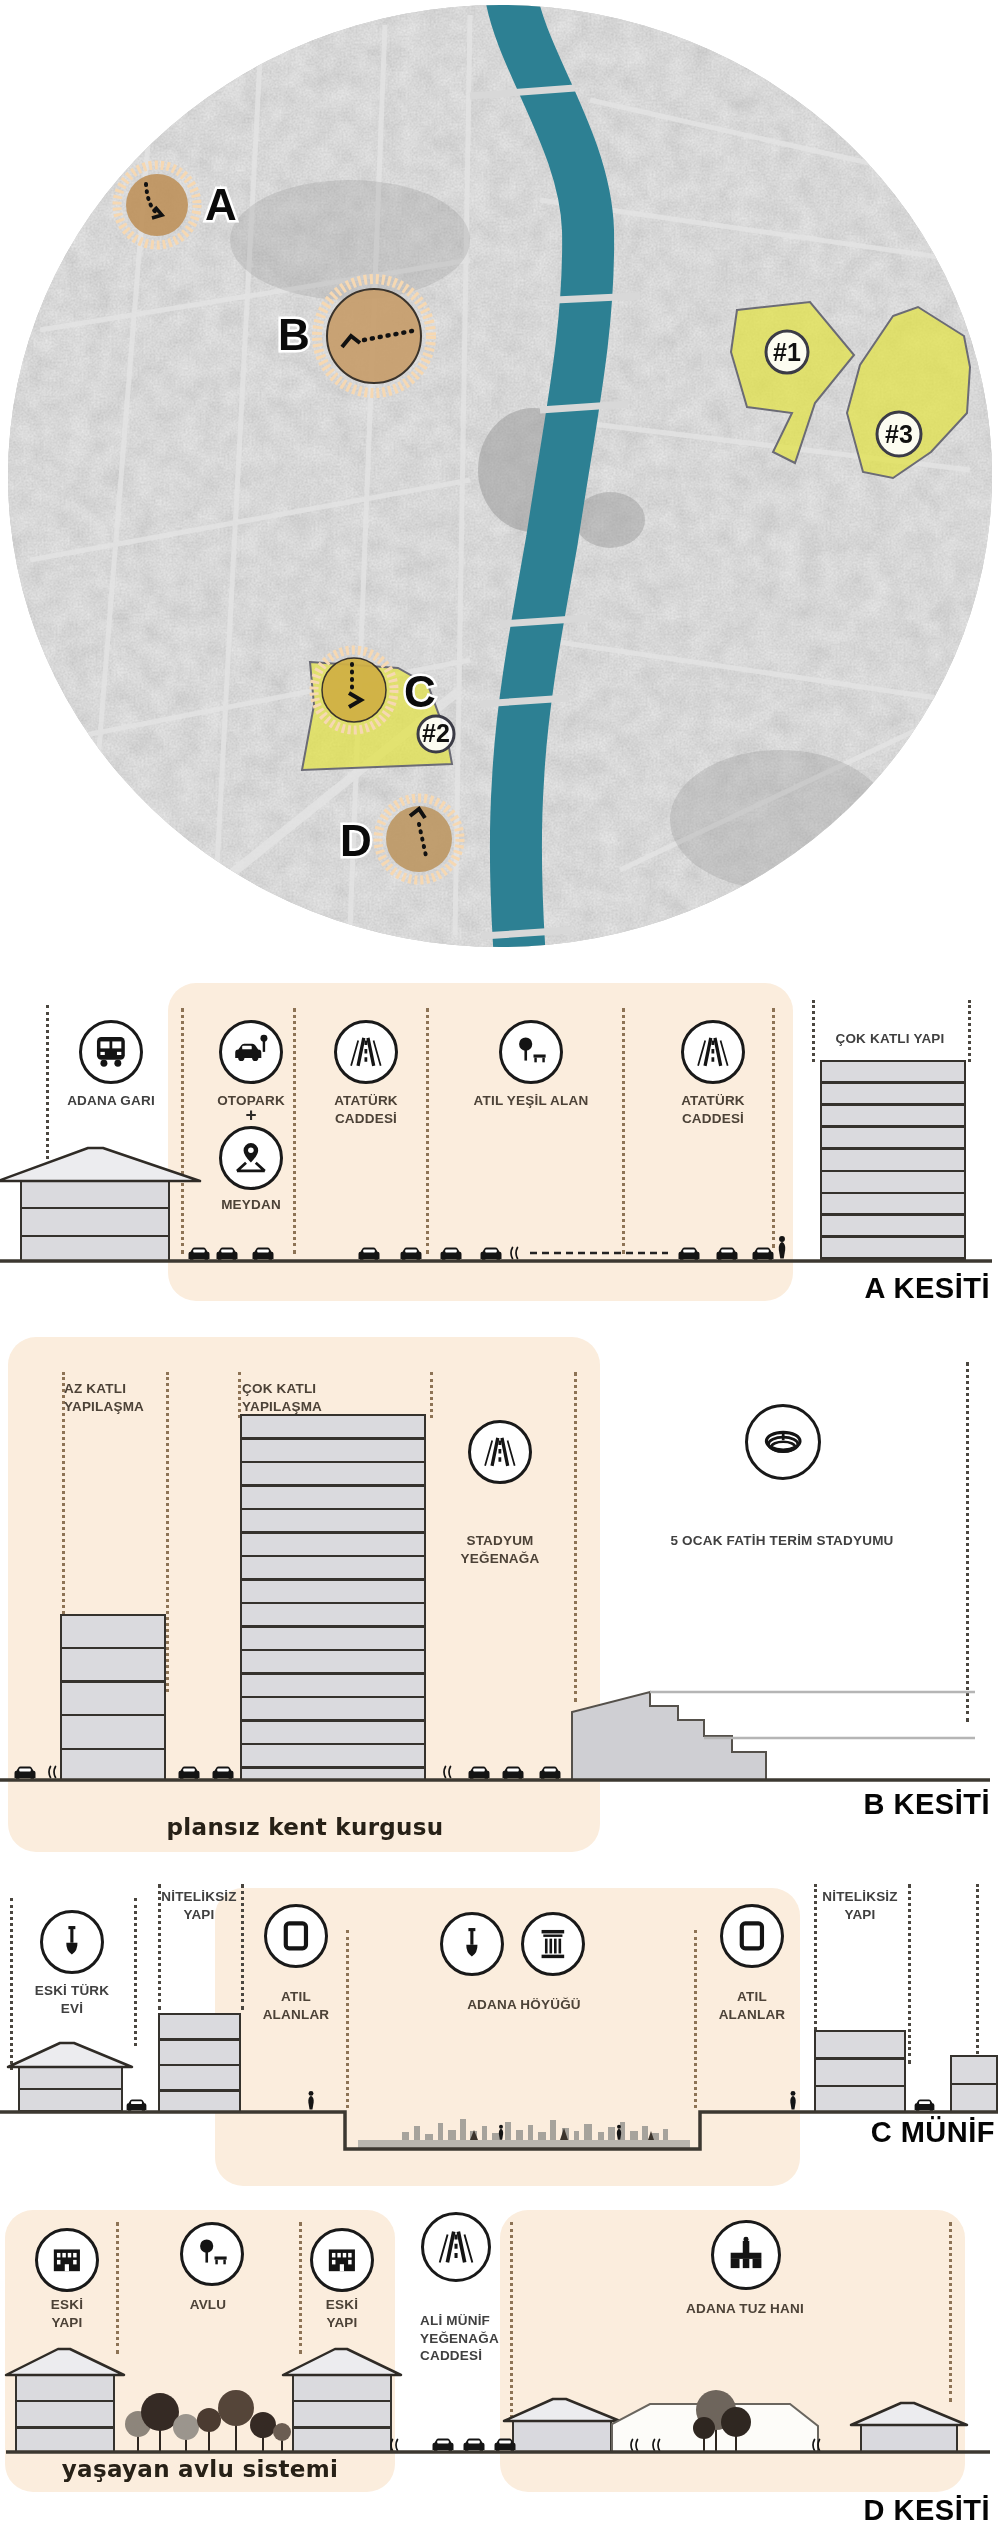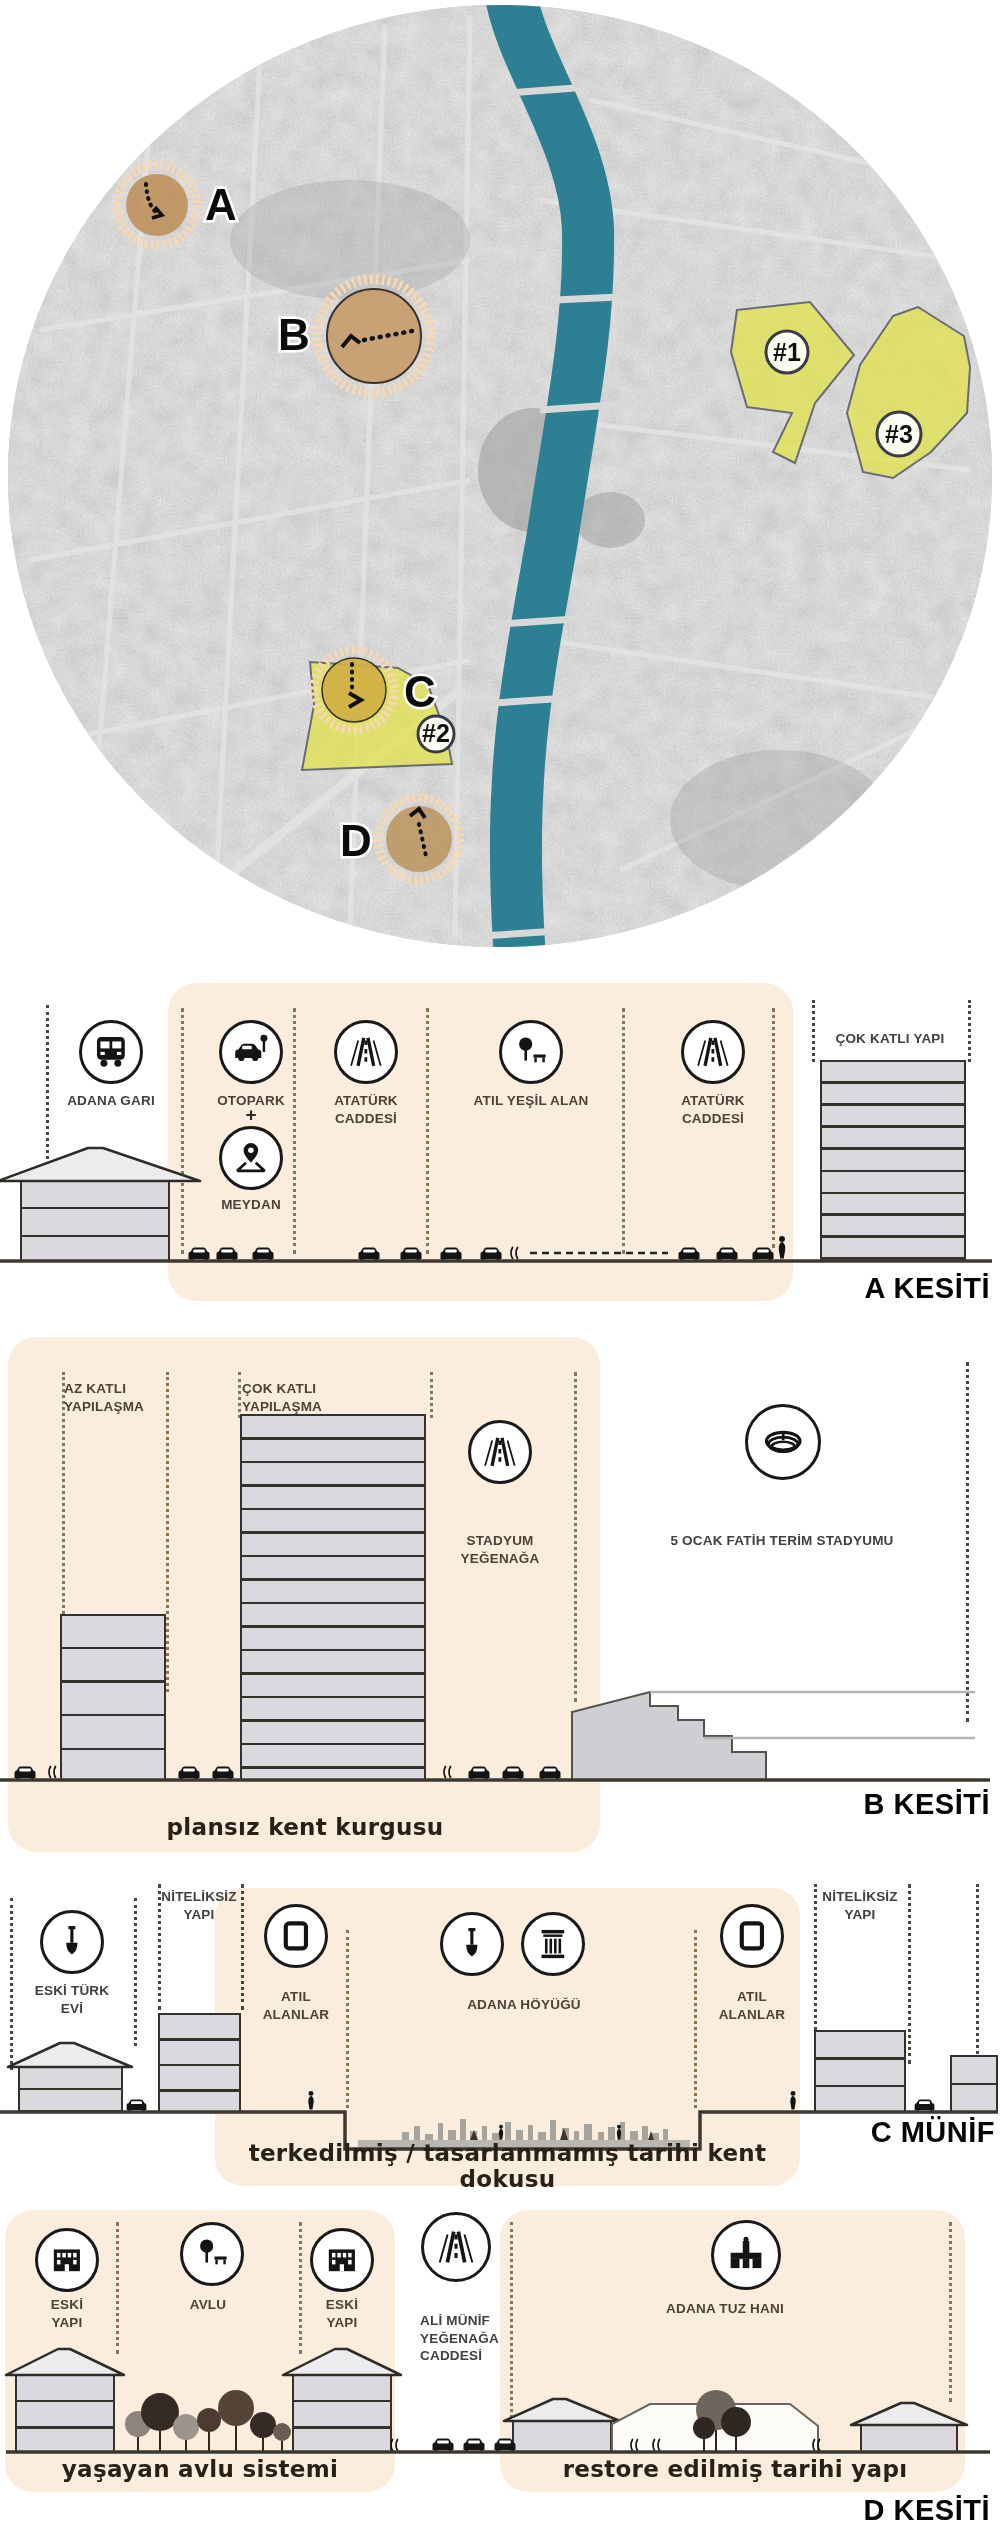--- a/index.html
+++ b/index.html
@@ -378,21 +378,20 @@
     <use href="#sym-person" x="615" y="2124" width="8" height="17"></use>
     <g>
       <use href="#sym-car" x="124" y="2096" width="25" height="16"></use>
         <use href="#sym-car" x="912" y="2096" width="25" height="16"></use>
       <use href="#sym-person" x="306" y="2090" width="10" height="21"></use>
         <use href="#sym-person" x="788" y="2090" width="10" height="21"></use>
     </g>
     <path d="M0,2112 H345 V2149 H700 V2112 H998" fill="none" stroke="#3c3831" stroke-width="3.5"></path>
   </svg>
 
-  <div class="caption" style="left:235px;top:2140px;width:545px">terkedilmiş / tasarlanmamış tarihi kent dokusu</div>
   <div class="stitle" style="left:820px;top:2116px;width:175px">C MÜNİF</div>
 
   <div class="panel" style="left:5px;top:2210px;width:390px;height:282px"></div>
   <div class="panel" style="left:500px;top:2210px;width:465px;height:282px"></div>
 
   <div class="dotl" style="left:116px;top:2222px;height:132px"></div>
   <div class="dotl" style="left:299px;top:2222px;height:132px"></div>
   <div class="dotl" style="left:510px;top:2222px;height:196px"></div>
   <div class="dotl" style="left:949px;top:2222px;height:180px"></div>
 
@@ -453,21 +452,21 @@
         <rect x="4" y="14" width="4.6" height="4.8" fill="#141414"></rect>
         <rect x="15.4" y="14" width="4.6" height="4.8" fill="#141414"></rect>
         <rect x="10.3" y="14" width="3.4" height="4.8" fill="#141414"></rect>
       </svg>
   </div>
 
   <div class="lbl" style="left:40px;top:2296px;width:54px">ESKİ YAPI</div>
   <div class="lbl" style="left:178px;top:2296px;width:60px">AVLU</div>
   <div class="lbl" style="left:315px;top:2296px;width:54px">ESKİ YAPI</div>
   <div class="lbl dark left" style="left:420px;top:2312px;width:92px">ALİ MÜNİF YEĞENAĞA CADDESİ</div>
-  <div class="lbl" style="left:625px;top:2300px;width:200px">ADANA TUZ HANI</div>
+  <div class="lbl" style="left:645px;top:2300px;width:200px">ADANA TUZ HANI</div>
 
   <svg class="olay" style="top:2190px" width="1000" height="346" viewBox="0 2190 1000 346">
     <g stroke="#2f2b26" stroke-width="2.5" stroke-linejoin="round">
       <path d="M6,2375 L58,2349 H70 L124,2375 Z" fill="#ececef"></path>
       <path d="M283,2375 L335,2349 H347 L401,2375 Z" fill="#ececef"></path>
       <path d="M504,2421 L553,2399 H566 L620,2421 Z" fill="#ececef"></path>
       <path d="M851,2425 L901,2403 H914 L967,2425 Z" fill="#ececef"></path>
     </g>
     <path d="M612,2452 V2424 L650,2404 H790 L818,2426 V2452 Z" fill="#fdfcf9" stroke="#6a665f" stroke-width="2"></path>
     <g>
@@ -500,16 +499,15 @@
       <use href="#sym-car" x="492" y="2435" width="26" height="17"></use>
       <use href="#sym-bush" x="388" y="2438" width="14" height="14"></use>
         <use href="#sym-bush" x="628" y="2438" width="14" height="14"></use>
       <use href="#sym-bush" x="650" y="2438" width="14" height="14"></use>
         <use href="#sym-bush" x="810" y="2438" width="14" height="14"></use>
     </g>
     <line x1="6" y1="2452" x2="990" y2="2452" stroke="#3c3831" stroke-width="3.5"></line>
   </svg>
 
   <div class="caption" style="left:30px;top:2456px;width:340px">yaşayan avlu sistemi</div>
-  <div class="caption" style="left:520px;top:2456px;width:430px">restore edilmiş tarihi yapı</div>
   <div class="stitle" style="left:815px;top:2494px;width:175px">D KESİTİ</div>
 
 </div>
 
 </body></html>

